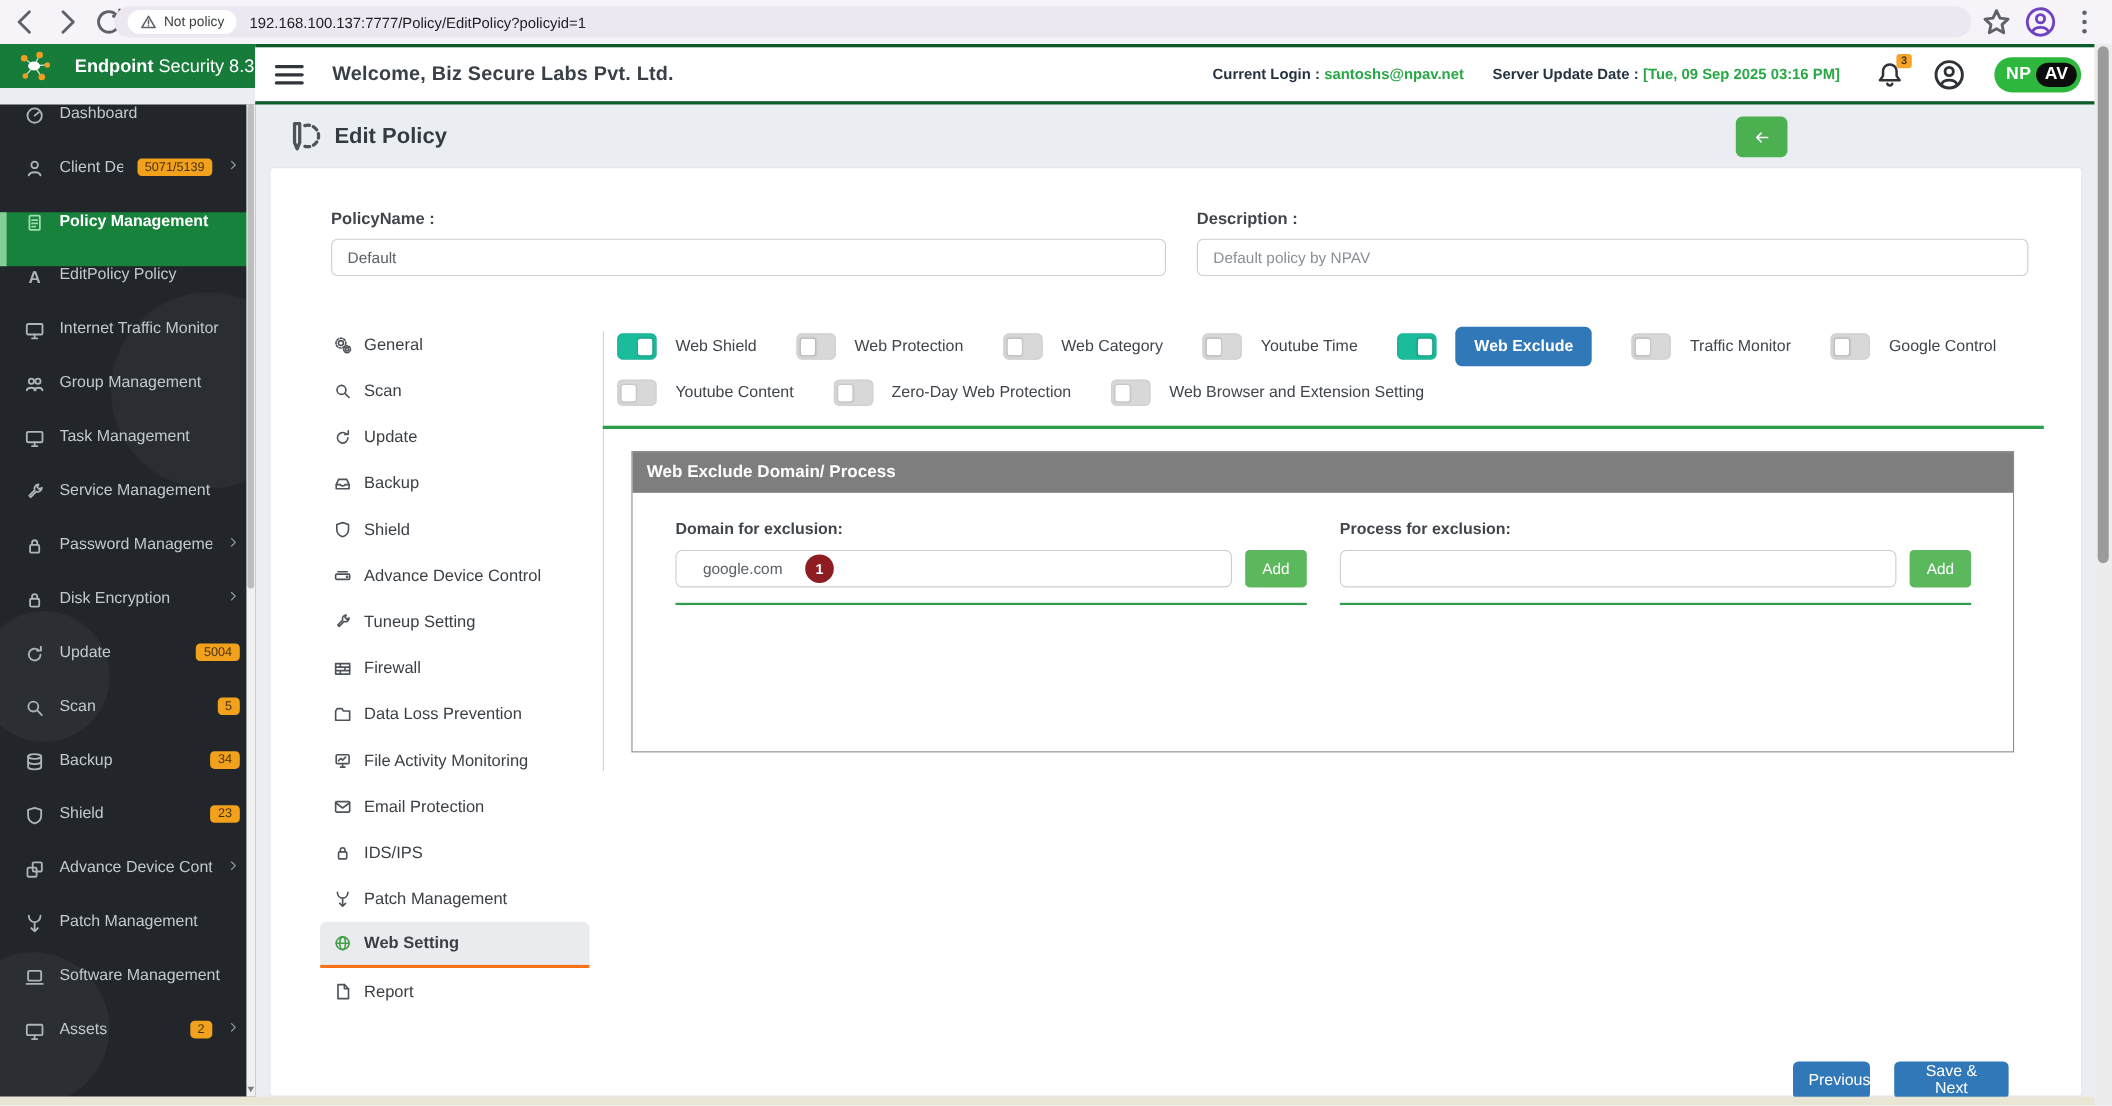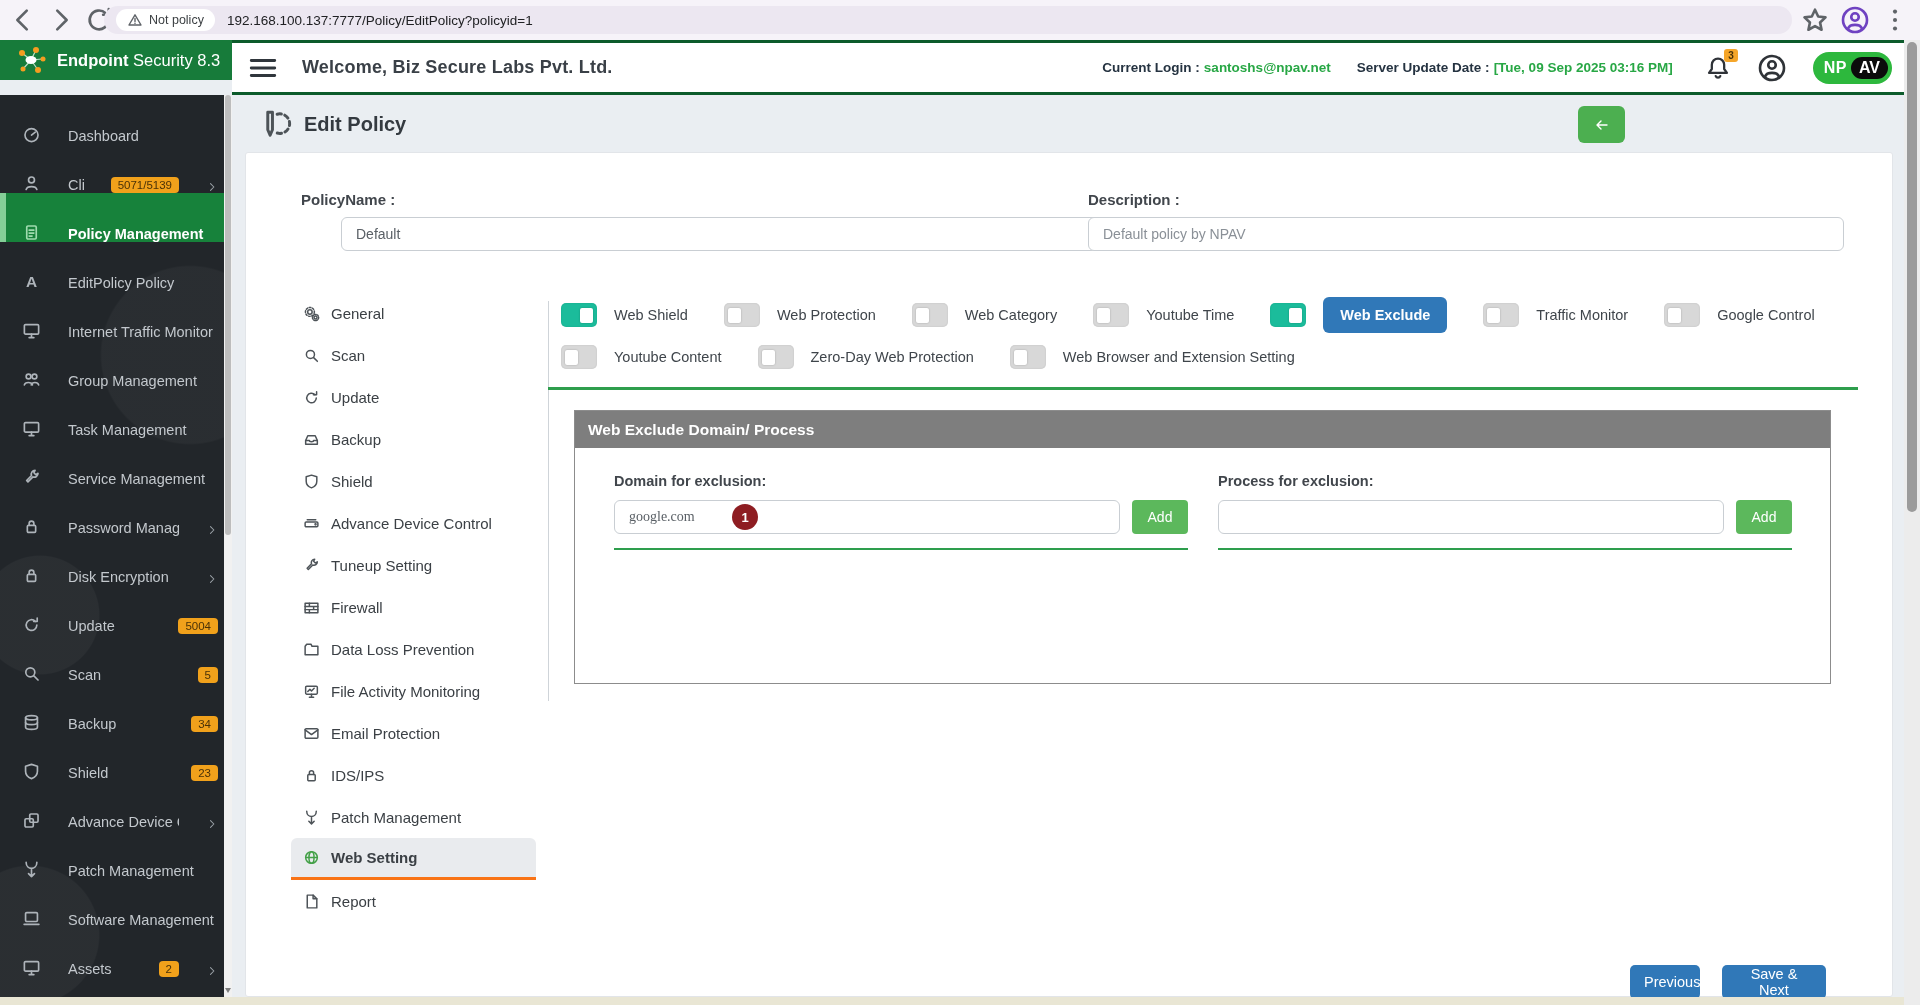--- a/index.html
+++ b/index.html
@@ -12,21 +12,21 @@
   .b-ico svg{width:19px;height:19px}
   .urlbar{position:absolute;left:104px;top:6px;width:1688px;height:28px;background:#ece7f1;border-radius:14px;display:flex;align-items:center;padding:0 12px}
   .notsecure{display:flex;align-items:center;gap:6px;background:#fff;border-radius:12px;padding:3px 11px;color:#3c4043;font-size:12.5px}
   .notsecure svg{width:14px;height:14px;color:#5f6368}
   .urltext{margin-left:12px;font-size:13.5px;color:#202124}
   .b-right{position:absolute;right:10px;top:5px;display:flex;align-items:center;gap:10px}
   .b-right .b-ico{margin:0}
   .b-ico.profile{color:#6f42c1}
 
   
-  .logo-block{position:absolute;left:0;top:40px;width:232px;height:40px;background:#177b3a;display:flex;align-items:center;gap:9px;padding-left:14px}
+  .logo-block{position:absolute;left:0;top:40px;width:232px;height:40px;background:#177b3a;display:flex;align-items:center;gap:20px;padding-left:14px}
   .logo-text{color:#fff;font-size:16.5px}
   .logo-text b{font-weight:bold}
   .app-header{position:absolute;left:232px;top:40px;width:1688px;height:55px;background:#ffffff;border-top:3px solid #0c5b2b;border-bottom:3px solid #0c5b2b;display:flex;align-items:center;padding:0 28px 0 14px}
   .hamburger{width:34px;height:34px;display:flex;align-items:center;justify-content:center;color:#30363c;cursor:pointer}
   .hamburger svg{width:20px;height:20px}
   .welcome{font-size:18px;font-weight:600;color:#3a4047;margin-left:22px;letter-spacing:.2px}
   .hdr-right{margin-left:auto;display:flex;align-items:center;gap:26px}
   .hdr-kv{font-size:13.5px;font-weight:bold;color:#253341;white-space:nowrap}
   .hdr-kv .green{color:#28a745;margin-left:4px}
   .bell-wrap{position:relative;width:26px;height:26px;color:#2f3338;cursor:pointer;margin-left:6px}
@@ -34,21 +34,21 @@
   .bell-badge{position:absolute;top:-6px;right:-7px;background:#f5a62a;color:#4a3208;font-size:10px;font-weight:bold;border-radius:3px;padding:1px 4px}
   .avatar{width:30px;height:30px;color:#2f3338;cursor:pointer}
   .avatar svg{width:28px;height:28px}
   .npav{display:flex;align-items:center;background:#2db83d;border-radius:17px;padding:3px 4px 3px 11px;height:32px}
   .npav .np{color:#fff;font-weight:bold;font-size:16px;letter-spacing:.5px;margin-right:4px}
   .npav .av{background:#0b0b0b;color:#fff;font-weight:bold;font-size:16px;border-radius:13px;padding:2px 8px}
 
   
   .sidebar{position:absolute;left:0;top:95px;width:232px;height:902px;background:#22262a;overflow:hidden;
     background-image:radial-gradient(circle 60px at 40px 520px,rgba(255,255,255,.04) 98%,transparent),radial-gradient(circle 90px at 190px 260px,rgba(255,255,255,.035) 98%,transparent),radial-gradient(circle 70px at 30px 840px,rgba(255,255,255,.04) 98%,transparent)}
-  .sb-item{position:relative;height:49px;display:flex;align-items:flex-end;gap:27px;padding:0 14px 0 22px;color:#c3c8cd;font-size:14.5px;cursor:pointer}
+  .sb-item{position:relative;height:49px;display:flex;align-items:flex-start;gap:13px;padding:0 14px 0 22px;color:#c3c8cd;font-size:14.5px;cursor:pointer}
   .sb-icon{width:19px;height:19px;color:#aeb4ba;flex:none;display:flex;align-items:center;justify-content:center}
   .sb-icon svg{width:18px;height:18px}
   .sb-label{flex:1;white-space:nowrap;overflow:hidden}
   .sb-badge{background:#f1a11b;color:#4a3208;font-weight:normal;font-size:11.5px;border-radius:4px;padding:2px 7px;flex:none}
   .sb-chev{width:12px;height:12px;color:#9aa0a6;flex:none}
   .sb-chev svg{width:12px;height:12px}
   .sb-item[data-active="true"]{background:#17823b;color:#ffffff;font-weight:bold}
   .sb-item[data-active="true"] .sb-icon{color:#9fdcaf}
   .sb-item[data-active="true"]::before{content:"";position:absolute;left:0;top:0;bottom:0;width:6px;background:#84cf97}
   .sb-scroll{position:absolute;left:224px;top:95px;width:8px;height:902px;background:#f1f1f1}
@@ -90,21 +90,21 @@
   .tg-hr{position:absolute;left:302px;top:234px;width:1310px;height:3px;background:#2e9e4d}
 
   
   .panel{position:absolute;left:328px;top:257px;width:1257px;height:274px;border:1px solid #8c8c8c;background:#fff}
   .panel-hd{height:37px;background:#7e7e7e;color:#fff;font-size:15.5px;font-weight:600;display:flex;align-items:center;padding:0 13px}
   .excl-col{position:absolute;top:37px;width:578px}
   .excl-col.left{left:39px}
   .excl-col.right{left:643px}
   .excl-label{margin-top:25px;font-size:14.5px;font-weight:bold;color:#41464c}
   .excl-row{display:flex;align-items:center;margin-top:11px;position:relative}
-  .excl-input{width:506px;height:34px;border:1px solid #c9ced3;border-radius:6px;padding:0 14px;font-size:14px;color:#5a6066;font-family:Liberation Serif, serif;outline:none}
+  .excl-input{width:506px;height:34px;border:1px solid #c9ced3;border-radius:6px;padding:0 24px;font-size:14px;color:#5a6066;font-family:Liberation Sans, sans-serif;outline:none}
   .add-btn{width:56px;height:34px;margin-left:12px;background:#5cb85c;border:none;border-radius:4px;color:#fff;font-size:14px;font-family:"Liberation Sans",sans-serif;cursor:pointer}
   .marker{position:absolute;left:118px;top:4px;width:26px;height:26px;background:#8e1d22;border-radius:50%;color:#fff;font-size:13px;font-weight:bold;display:flex;align-items:center;justify-content:center}
   .excl-hr{margin-top:14px;width:574px;height:2px;background:#2e9e4d}
 
   
   .foot-btn{position:absolute;top:812px;height:34px;background:#3078b8;border:none;border-radius:5px;color:#fff;font-size:14.5px;font-family:"Liberation Sans",sans-serif;cursor:pointer;padding:0 14px}
   .btn-prev{left:1384px;width:70px}
   .btn-save{left:1476px;width:104px}
 
   
@@ -457,21 +457,21 @@
       <span>
         <svg viewBox="0 0 16 16" width="16" height="16" fill="none" stroke="currentColor" stroke-width="1.4" stroke-linecap="round" stroke-linejoin="round" style="width:100%;height:100%;display:block">
           <path d="M13 8H3.5M7 4L3 8l4 4"></path>
         </svg>
       </span>
     </button>
 
   <div class="card">
 
     <div class="f-label" style="left:55px;top:38px">PolicyName :</div>
-    <input class="t-input" style="left: 55px; top: 64px; width: 759px; margin-left: 40px;" value="Default">
+    <input class="t-input" style="left: 55px; top: 64px; width: 759px;" value="Default">
     <div class="f-label" style="left:842px;top:38px">Description :</div>
     <input class="t-input desc" style="left: 842px; top: 64px; width: 756px;" value="Default policy by NPAV">
 
     <div class="pnav">
 
         <div class="pnav-item">
           <span class="pnav-icon">
             <svg viewBox="0 0 16 16" width="16" height="16" fill="none" stroke="currentColor" stroke-width="1.4" stroke-linecap="round" stroke-linejoin="round" style="width:100%;height:100%;display:block">
               <circle cx="6.5" cy="6.5" r="2.1"></circle>
               <circle cx="6.5" cy="6.5" r="4.2" stroke-dasharray="1.6 1.5"></circle>

